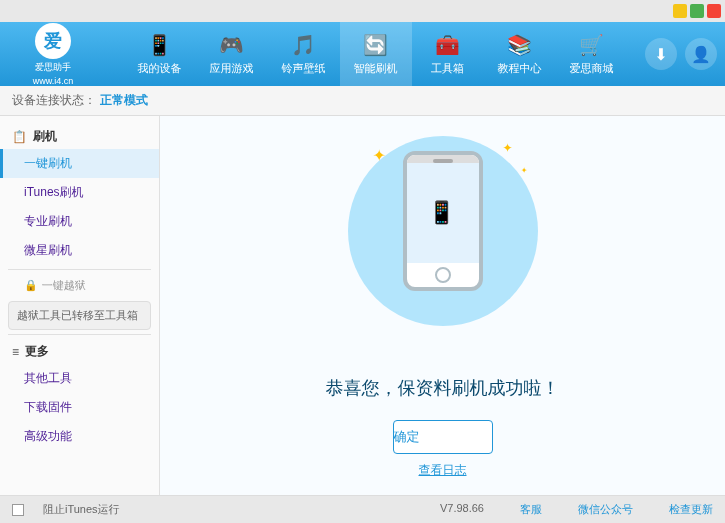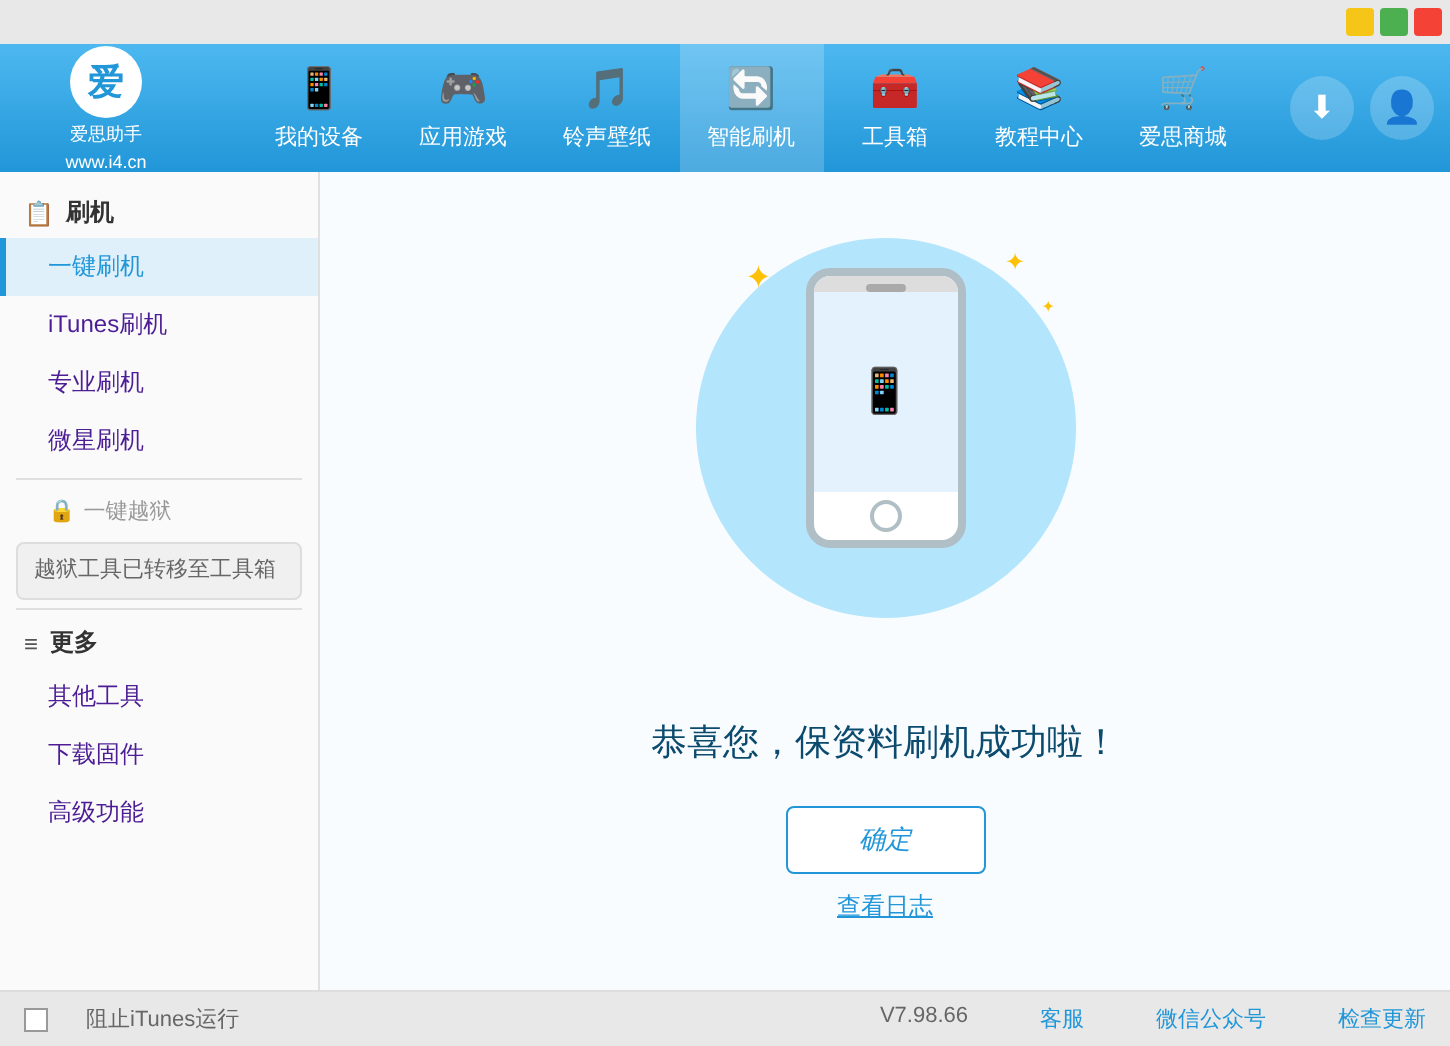--- a/index.html
+++ b/index.html
@@ -254,22 +254,20 @@
       width: 100px;
       height: 34px;
       background: white;
       border: 1px solid #2196d8;
       color: #2196d8;
       border-radius: 4px;
       font-size: 13px;
       cursor: pointer;
       display: flex;
       align-items: center;
-      justify-content: center;
-      font-style: italic;
     }
     .link-text {
       margin-top: 8px;
       font-size: 12px;
       color: #2196d8;
       cursor: pointer;
       text-decoration: underline;
     }
 
     .version-bar {
@@ -348,20 +346,24 @@
         <span>爱思商城</span>
       </div>
     </div>
 
     <div class="header-right">
       <div class="header-btn">⬇</div>
       <div class="header-btn">👤</div>
     </div>
   </div>
 
+  <div class="status-bar">
+    <span class="label">设备连接状态：</span>
+    <span class="value">正常模式</span>
+  </div>
 
   <div style="display:flex; flex:1; overflow:hidden;">
 
     <div class="sidebar">
 
       <div class="sidebar-section-title">
         <span class="icon">📋</span>
         <span>刷机</span>
       </div>
       <div class="sidebar-item active">

